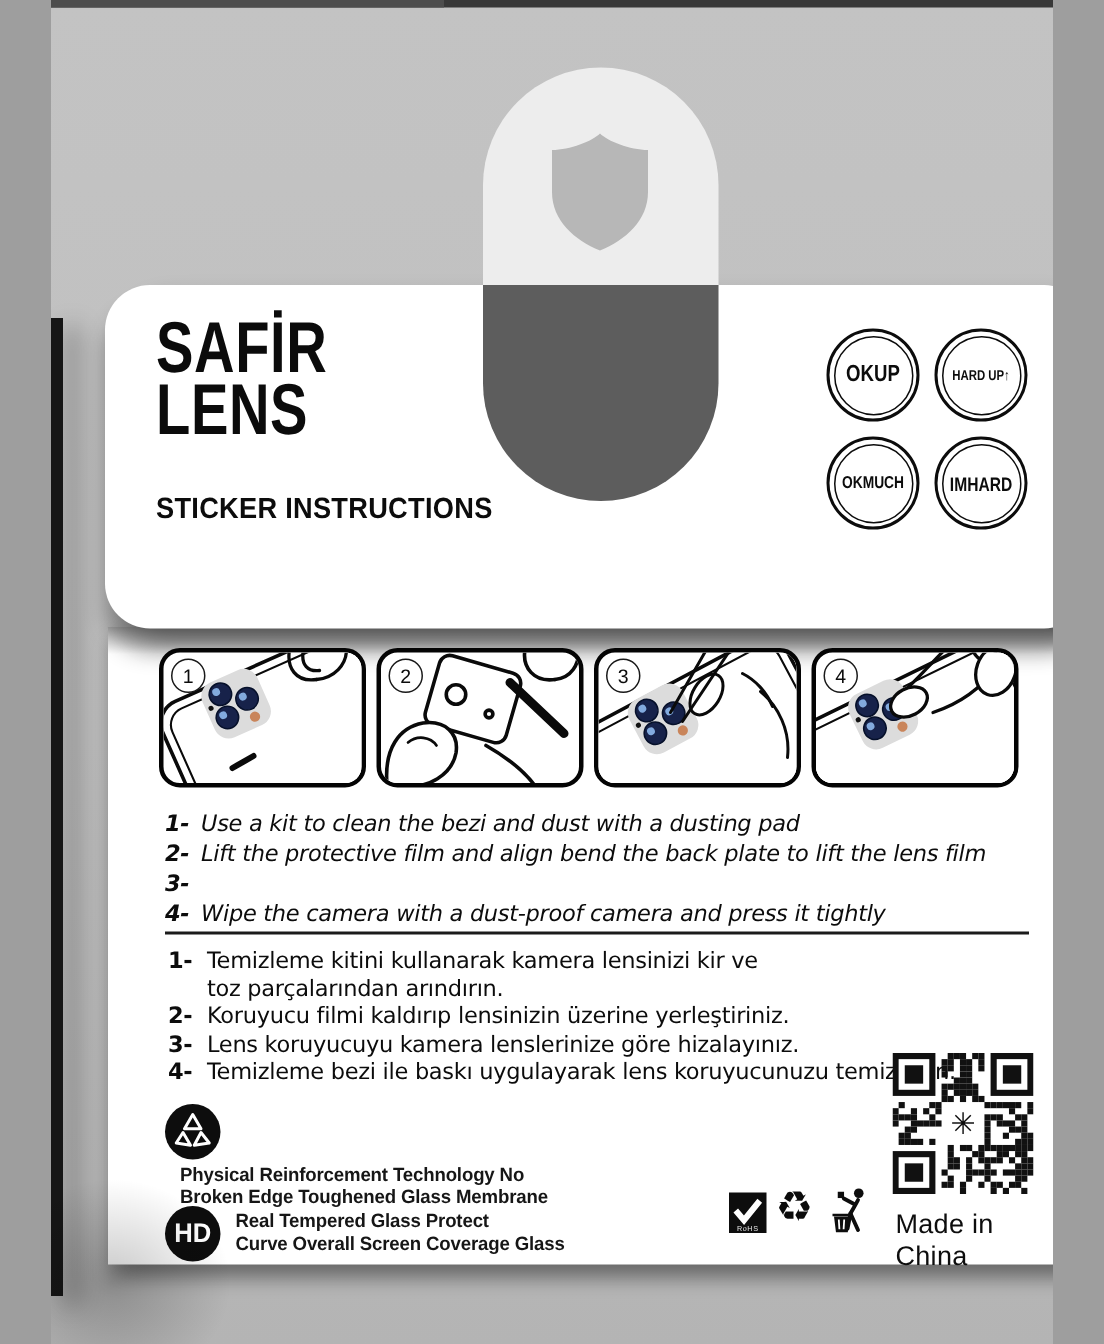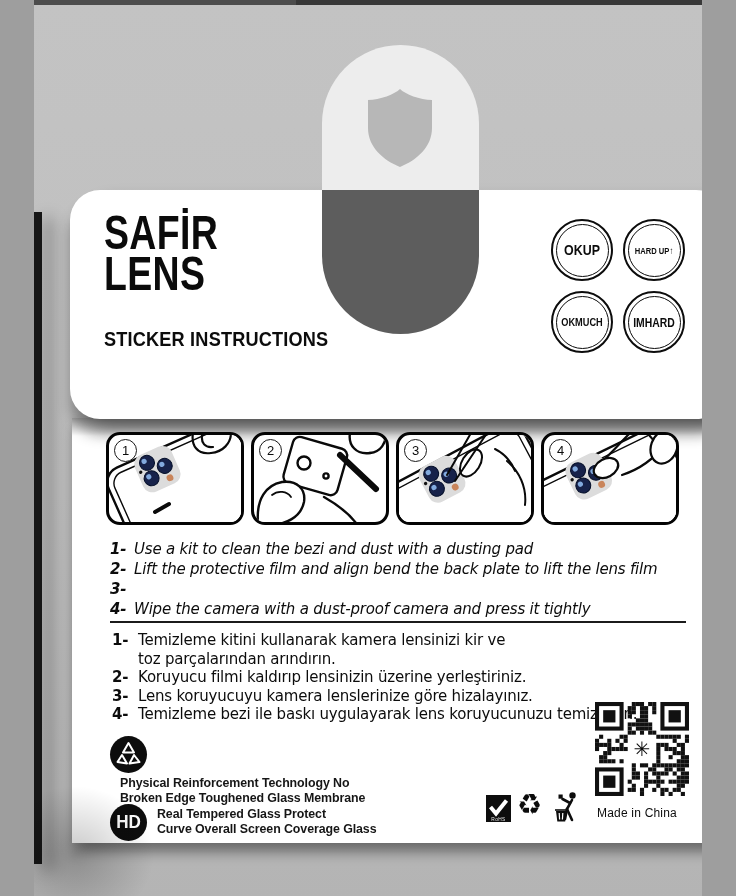--- a/index.html
+++ b/index.html
@@ -71,21 +71,21 @@
   .f1{top:736px;flex-direction:column;} .f2{top:780px;margin-top:24px;}
   .f-icon{width:37px;height:37px;border-radius:50%;background:#0d0d0d;flex:0 0 37px;position:relative;}
   .f-icon .hd{position:absolute;inset:0;display:flex;align-items:center;justify-content:center;
     color:#fff;font-weight:700;font-size:18px;transform:scaleX(.95);}
   .f-text{margin-left:10px;margin-top:3px;font-size:12.8px;line-height:14.5px;font-weight:700;
     letter-spacing:-.1px;white-space:pre-line;transform:scaleX(.97);transform-origin:left top;color:#161616;}
   
   .qr{position:absolute;left:561px;top:702px;width:94px;height:94px;}
   .qr-center{position:absolute;left:35px;top:35px;width:24px;height:24px;background:#fff;
     display:flex;align-items:center;justify-content:center;font-size:20px;color:#0b0b0b;}
-  .made-in{position:absolute;left:563px;top:806px;font-size:12px;letter-spacing:.2px;color:#0d0d0d;}
+  .made-in{position:absolute;left:563px;top:806px;font-size:18px;letter-spacing:.2px;color:#0d0d0d;}
   .rohs{position:absolute;left:452px;top:795px;width:25px;height:27px;background:#0d0d0d;}
   .rohs svg{position:absolute;left:0;top:0;}
   .rohs .lbl{position:absolute;left:0;bottom:0px;width:25px;text-align:center;color:#e8e8e8;
     font-size:6px;transform:scale(.8);transform-origin:center bottom;letter-spacing:.5px;}
   .recycle{position:absolute;left:483px;top:789px;font-size:28px;line-height:32px;color:#0b0b0b;
     font-family:"DejaVu Sans",sans-serif;}
   .tidyman{position:absolute;left:520px;top:791px;}
 </style>
 </head>
 <body>

